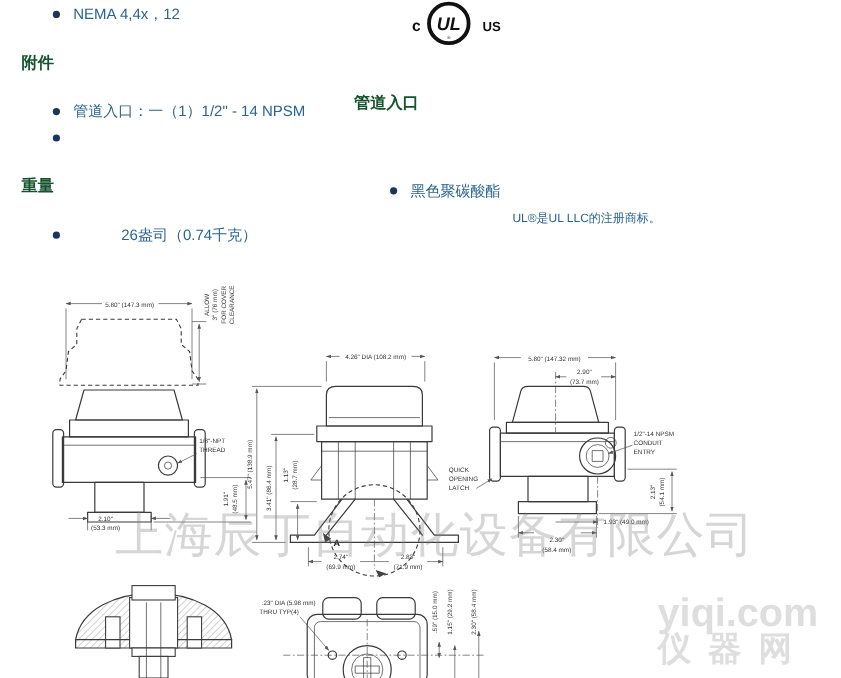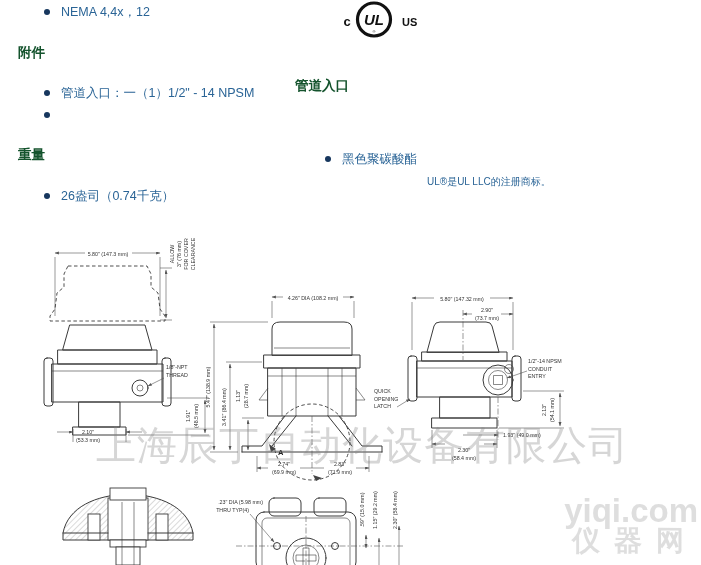--- a/index.html
+++ b/index.html
@@ -13,21 +13,21 @@
   .bullet-row { position:absolute; display:flex; align-items:flex-start; font-size:12.5px; color:#2a6496; white-space:nowrap;justify-content:center; }
   .bullet-row .dot { width:6px; height:6px; border-radius:50%; background:#17375e; margin:5px 11px 0 0; flex:none; }
   .note { position:absolute; font-size:10px; color:#2a6496; white-space:nowrap; }
   .ul-logo { position:absolute; left:334px; top:0px; width:84px; height:42px; }
   .drawings { position:absolute; left:0; top:230px; width:701px; height:335px; }
   .wm-company {
     position:absolute; left:96px; top:418px; font-size:40px; letter-spacing:1px;
     color:rgba(128,128,128,0.32); white-space:nowrap; z-index:5; pointer-events:none;
   }
   .wm-site {
-    position:absolute; left:548px; top:494px; width:150px; text-align:right;
+    position:absolute; left:548px; top:494px; width:150px; text-align:left;
     color:rgba(145,145,145,0.30); font-weight:bold; z-index:5; pointer-events:none; line-height:1.0;
   }
   .wm-site .l1 { font-size:33px; }
   .wm-site .l2 { font-size:28px; letter-spacing:14px; margin-top:0; }
   
   .ol  { fill:none; stroke:#3a3a3a; stroke-width:1; stroke-linejoin:round; stroke-linecap:round; }
   .ol2 { fill:none; stroke:#3a3a3a; stroke-width:0.6; stroke-linejoin:round; }
   .dsh { fill:none; stroke:#3a3a3a; stroke-width:0.9; stroke-dasharray:3.5 2.5; }
   .cl  { fill:none; stroke:#555; stroke-width:0.6; stroke-dasharray:6 2 1.5 2; }
   .dim { fill:none; stroke:#555; stroke-width:0.6; }
@@ -60,21 +60,21 @@
   <span class="dot"></span>
 </div>
 
 <div class="sec-title" style="left:295px; top:77px;">管道入口</div>
 <div class="bullet-row" style="left:325px; top:119px;margin-top:32px;">
   <span class="dot"></span>
   <span>黑色聚碳酸酯</span>
 </div>
 
 <div class="sec-title" style="left:18px; top:146px;">重量</div>
-<div class="bullet-row" style="left:44px; top:188px;">
+<div class="bullet-row" style="left:44px; top:188px;gap:40px;">
   <span class="dot"></span>
   <span>26盎司（0.74千克）</span>
 </div>
 
 <div class="note" style="left:427px; top:175px;">UL®是UL LLC的注册商标。</div>
 
 <div class="ul-logo">
   <svg width="84" height="42" viewBox="0 0 84 42">
     <circle cx="40" cy="19.5" r="16.5" fill="none" stroke="#111" stroke-width="3.2"></circle>
     <text x="40" y="25" class="ul-ul" text-anchor="middle">UL</text>

